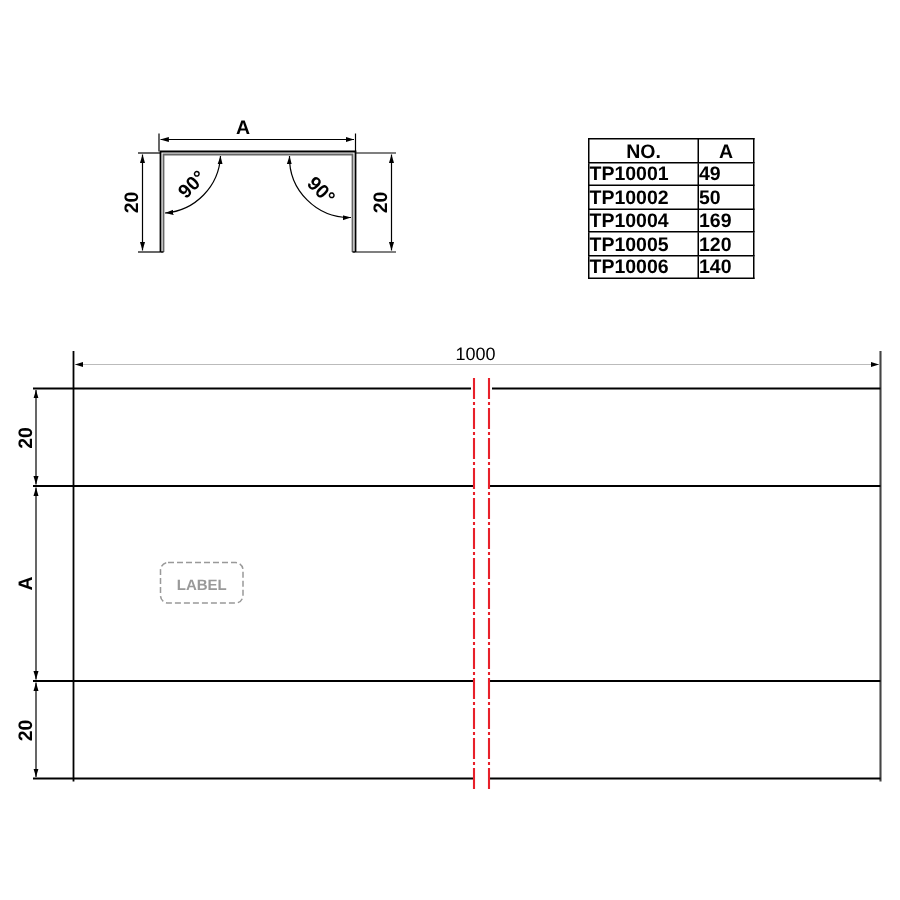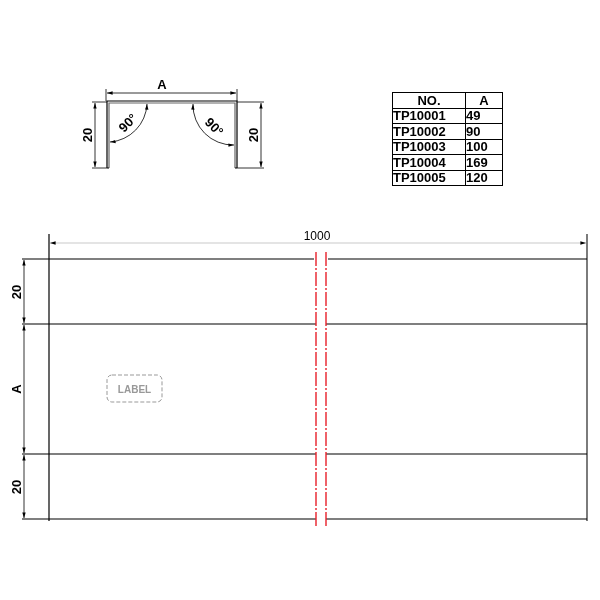--- a/index.html
+++ b/index.html
@@ -108,28 +108,28 @@
       <th class="col-a">A</th>
     </tr>
   </thead>
   <tbody>
     <tr>
       <td>TP10001</td>
       <td>49</td>
     </tr>
     <tr>
       <td>TP10002</td>
-      <td>90</td>
-    </tr>
-    <tr>
-      <td>TP10003</td>
-      <td>100</td>
+      <td>50</td>
     </tr>
     <tr>
       <td>TP10004</td>
       <td>169</td>
     </tr>
     <tr>
       <td>TP10005</td>
       <td>120</td>
     </tr>
+    <tr>
+      <td>TP10006</td>
+      <td>140</td>
+    </tr>
   </tbody>
 </table>
 
 </body></html>

